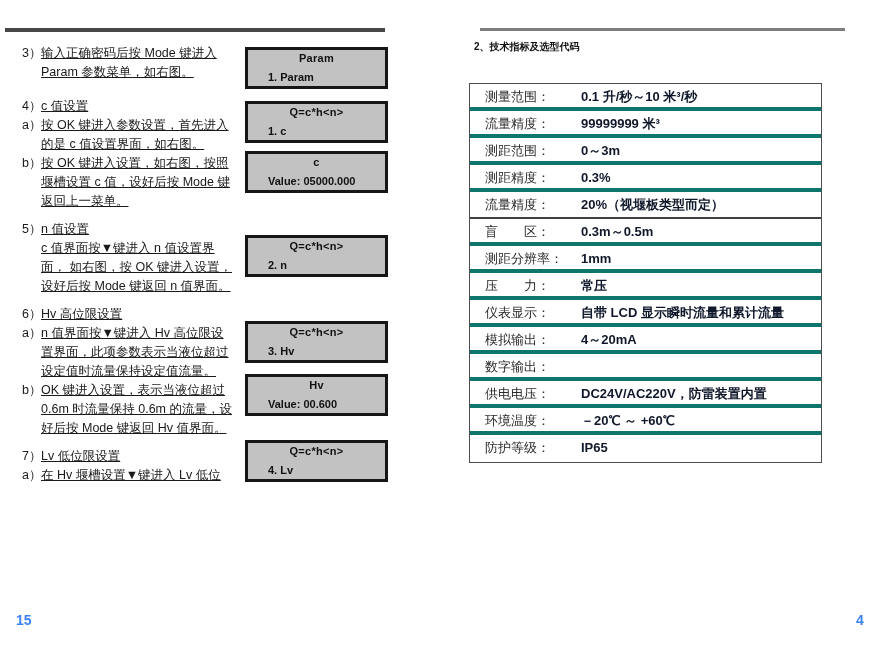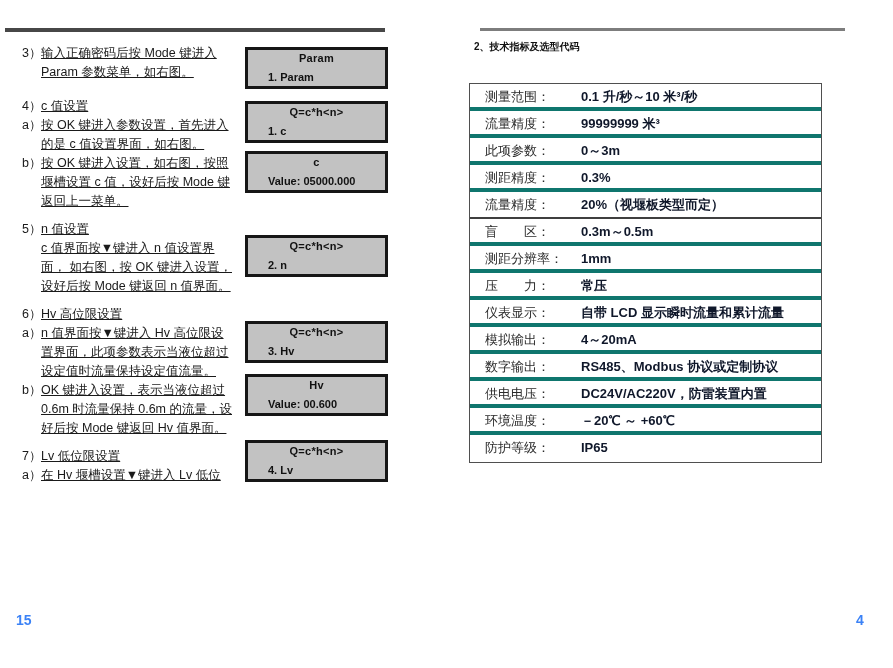--- a/index.html
+++ b/index.html
@@ -172,21 +172,21 @@
   <div class="spec-table">
     <div class="spec-row">
       <span class="spec-label">测量范围：</span>
       <span class="spec-value">0.1 升/秒～10 米³/秒</span>
     </div>
     <div class="spec-row">
       <span class="spec-label">流量精度：</span>
       <span class="spec-value">99999999 米³</span>
     </div>
     <div class="spec-row">
-      <span class="spec-label">此项参数：</span>
+      <span class="spec-label">测距范围：</span>
       <span class="spec-value">0～3m</span>
     </div>
     <div class="spec-row">
       <span class="spec-label">测距精度：</span>
       <span class="spec-value">0.3%</span>
     </div>
     <div class="spec-row">
       <span class="spec-label">流量精度：</span>
       <span class="spec-value">20%（视堰板类型而定）</span>
     </div>
@@ -205,21 +205,20 @@
     <div class="spec-row">
       <span class="spec-label">仪表显示：</span>
       <span class="spec-value">自带 LCD 显示瞬时流量和累计流量</span>
     </div>
     <div class="spec-row">
       <span class="spec-label">模拟输出：</span>
       <span class="spec-value">4～20mA</span>
     </div>
     <div class="spec-row">
       <span class="spec-label">数字输出：</span>
-      <span class="spec-value">RS485、Modbus 协议或定制协议</span>
     </div>
     <div class="spec-row">
       <span class="spec-label">供电电压：</span>
       <span class="spec-value">DC24V/AC220V，防雷装置内置</span>
     </div>
     <div class="spec-row">
       <span class="spec-label">环境温度：</span>
       <span class="spec-value">－20℃ ～ +60℃</span>
     </div>
     <div class="spec-row">

